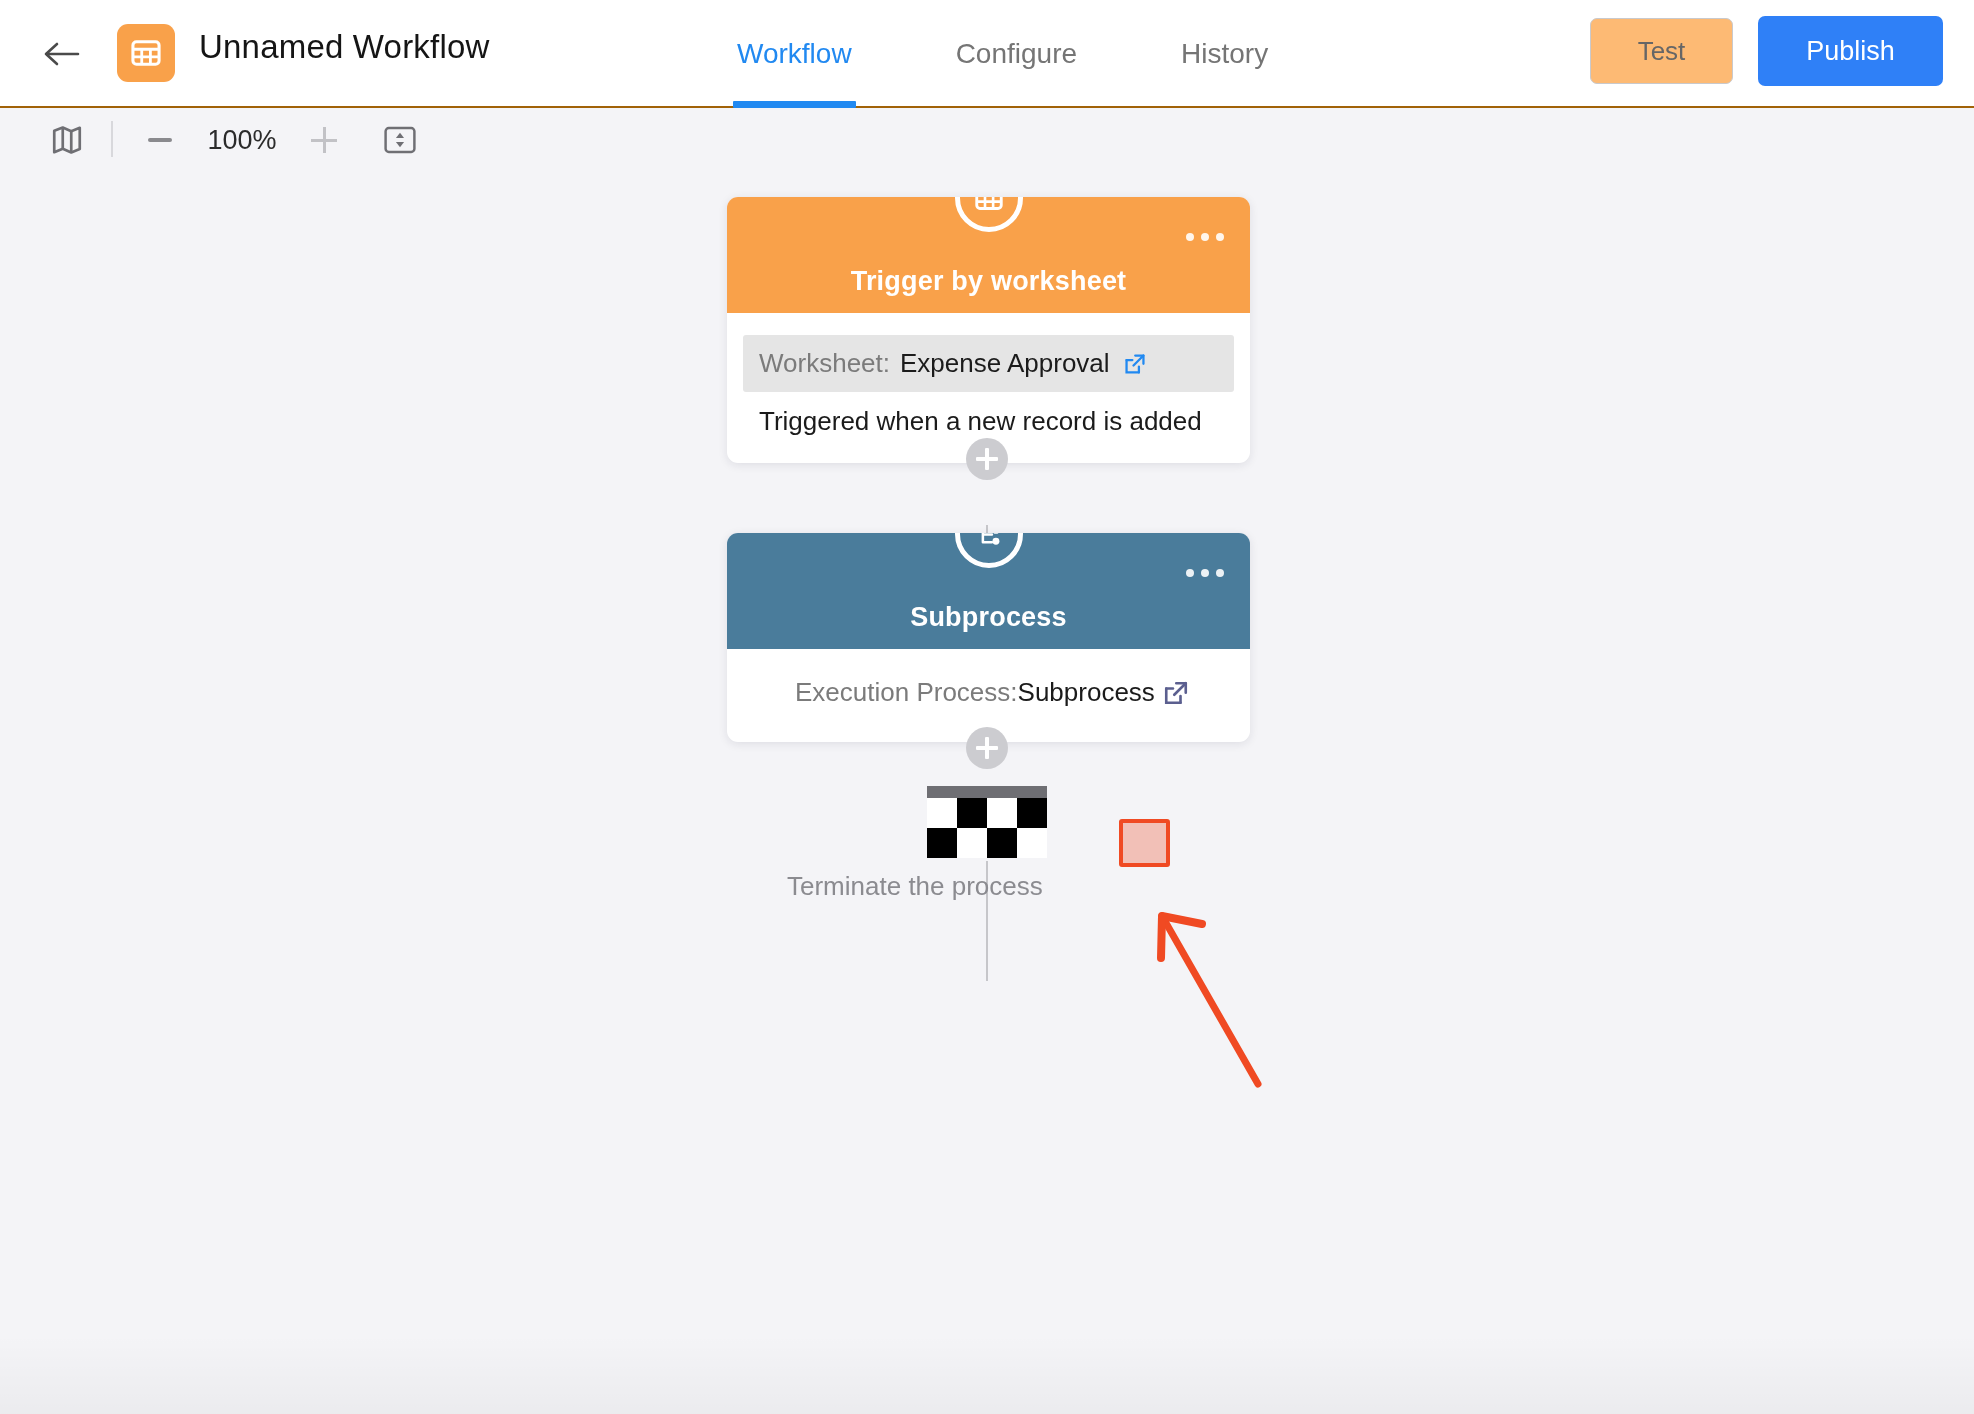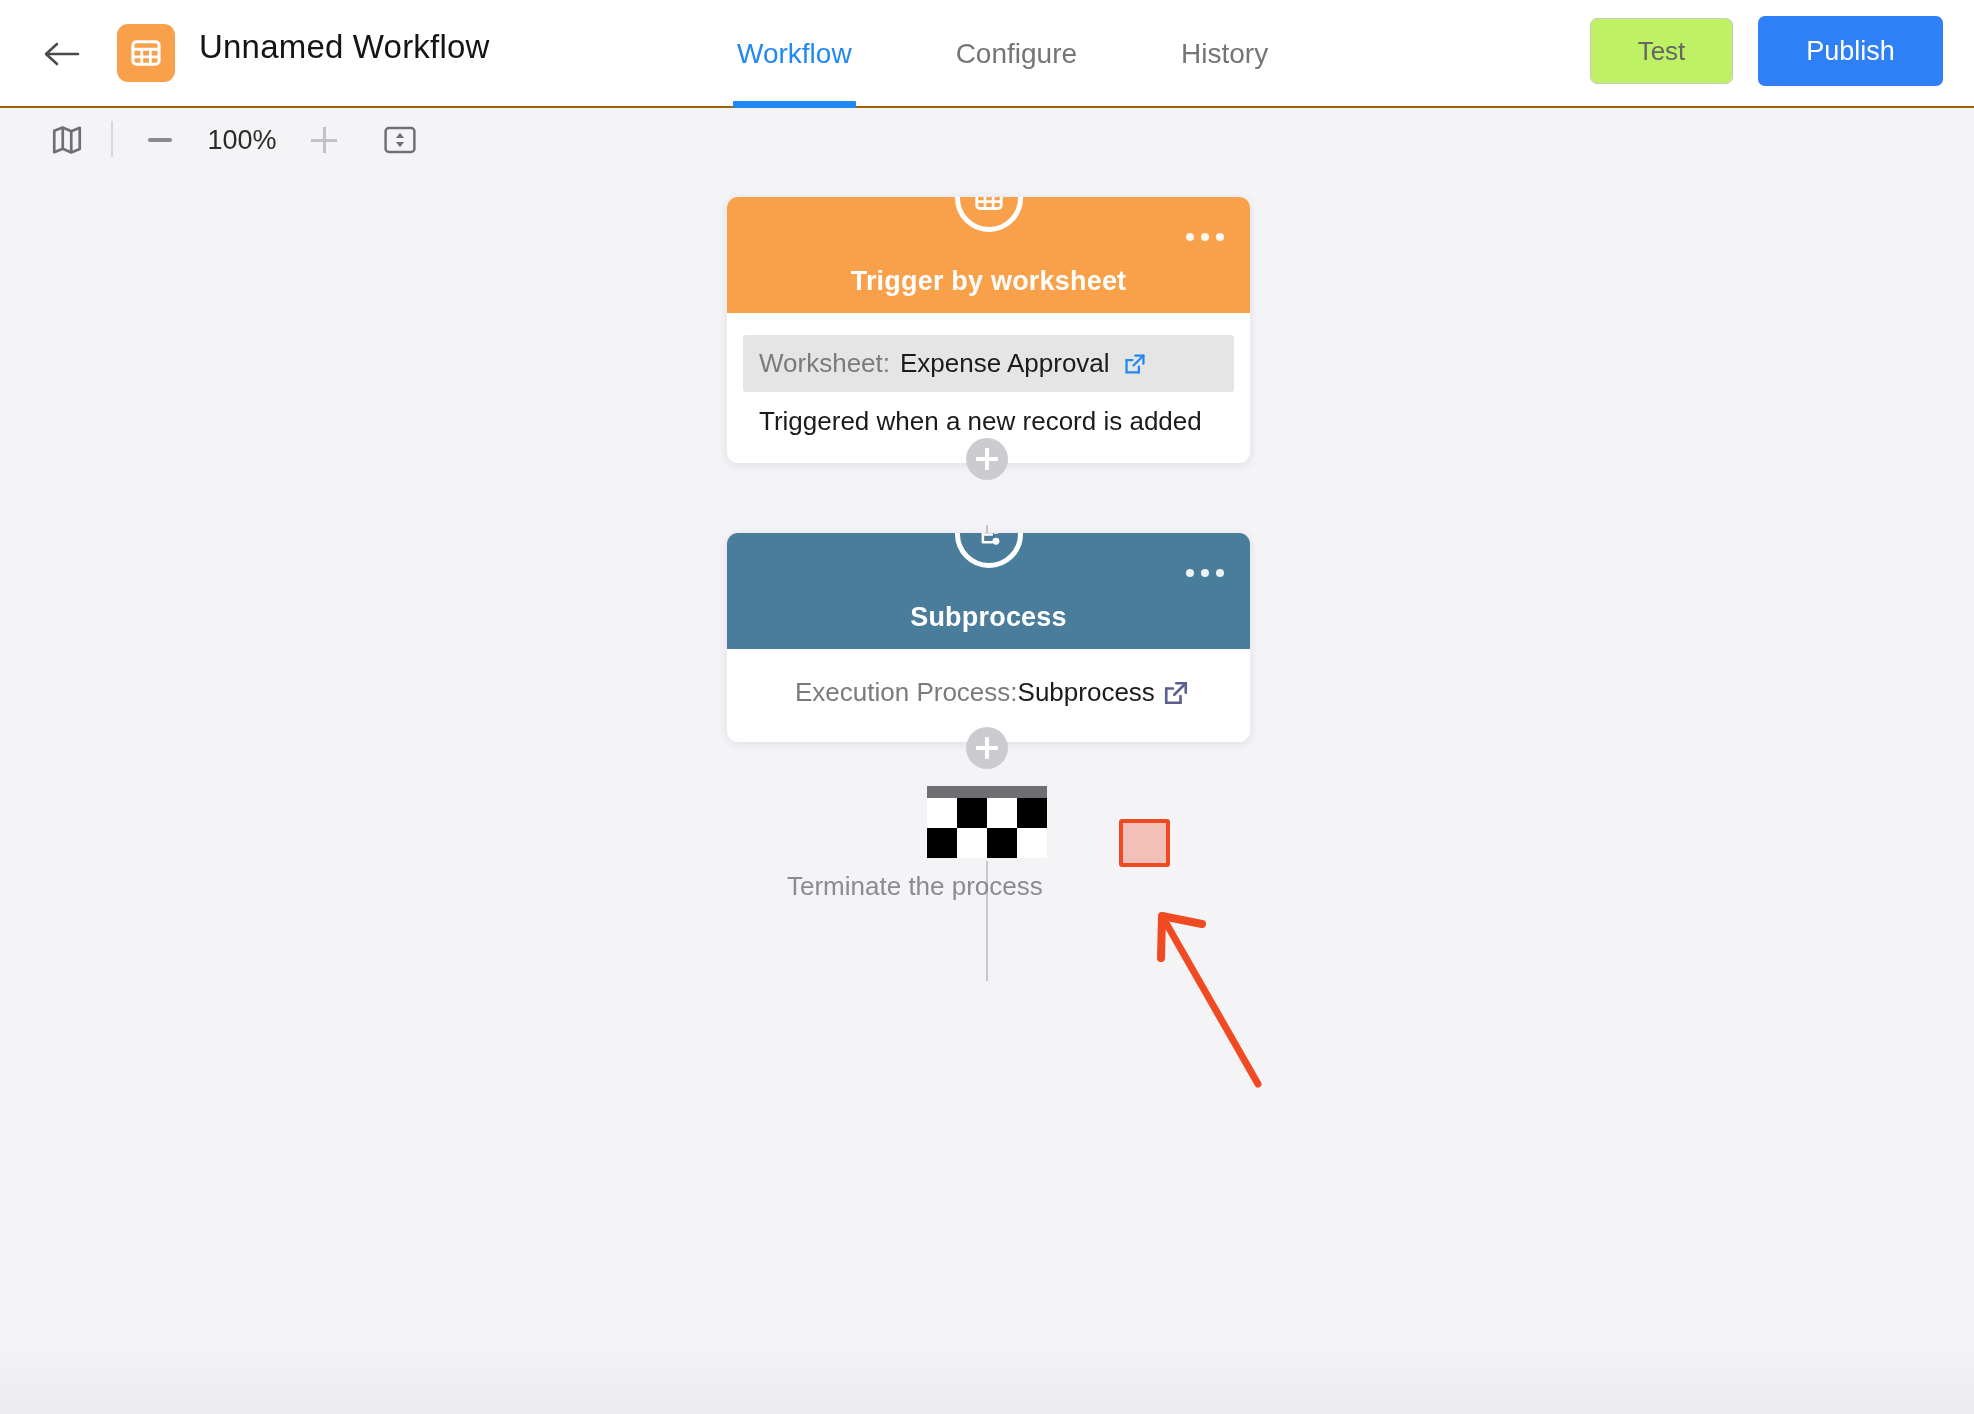--- a/index.html
+++ b/index.html
@@ -39,21 +39,21 @@
   }
   .tab + .tab{ margin-left:96px; }
   .tab.active{ color:#2189f1; }
   .tab.active::after{
     content:""; position:absolute; left:0; right:0; bottom:0;
     height:7px; background:#2189f1; border-radius:1px;
   }
 
   .btn-test{
     position:absolute; left:1590px; top:18px; width:143px; height:66px;
-    border:1px solid #c9c9cc; border-radius:7px; background:#bef264;
+    border:1px solid #c9c9cc; border-radius:7px; background:#fdba74;
     font-size:26px; color:#666; cursor:pointer;
     display:flex; align-items:center; justify-content:center;
   }
   .btn-publish{
     position:absolute; left:1758px; top:16px; width:185px; height:70px;
     background:#2f80f7; border-radius:7px; border:none;
     font-size:27px; color:#fff; cursor:pointer;
     display:flex; align-items:center; justify-content:center;
   }
 

